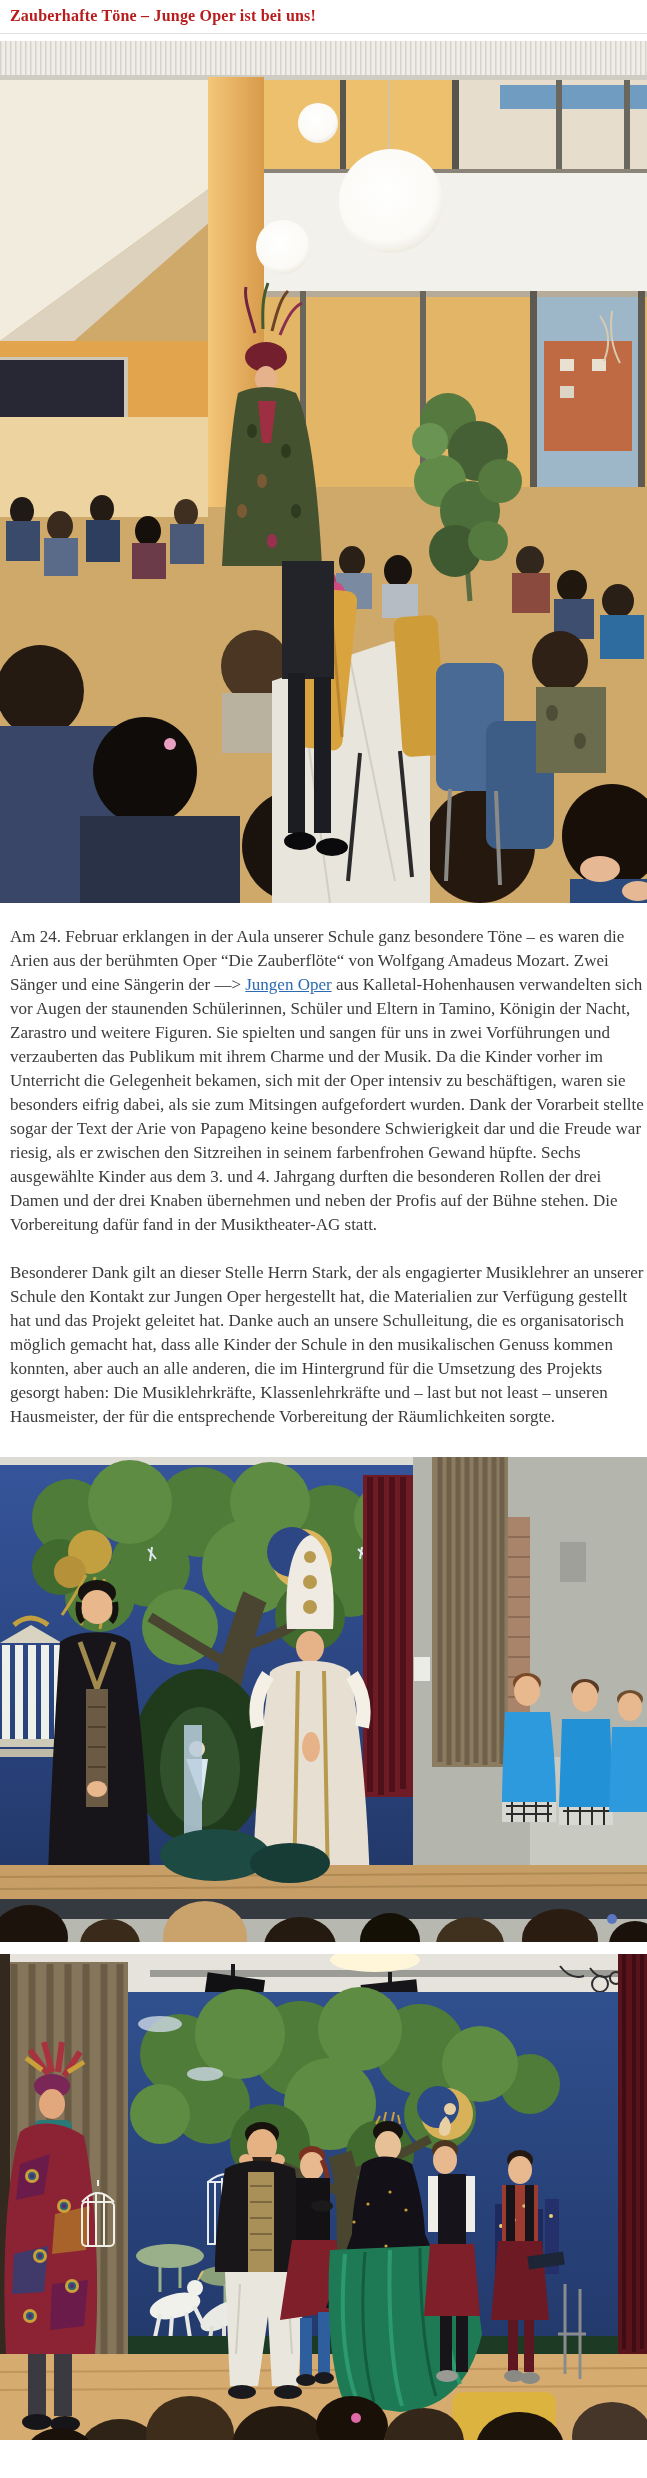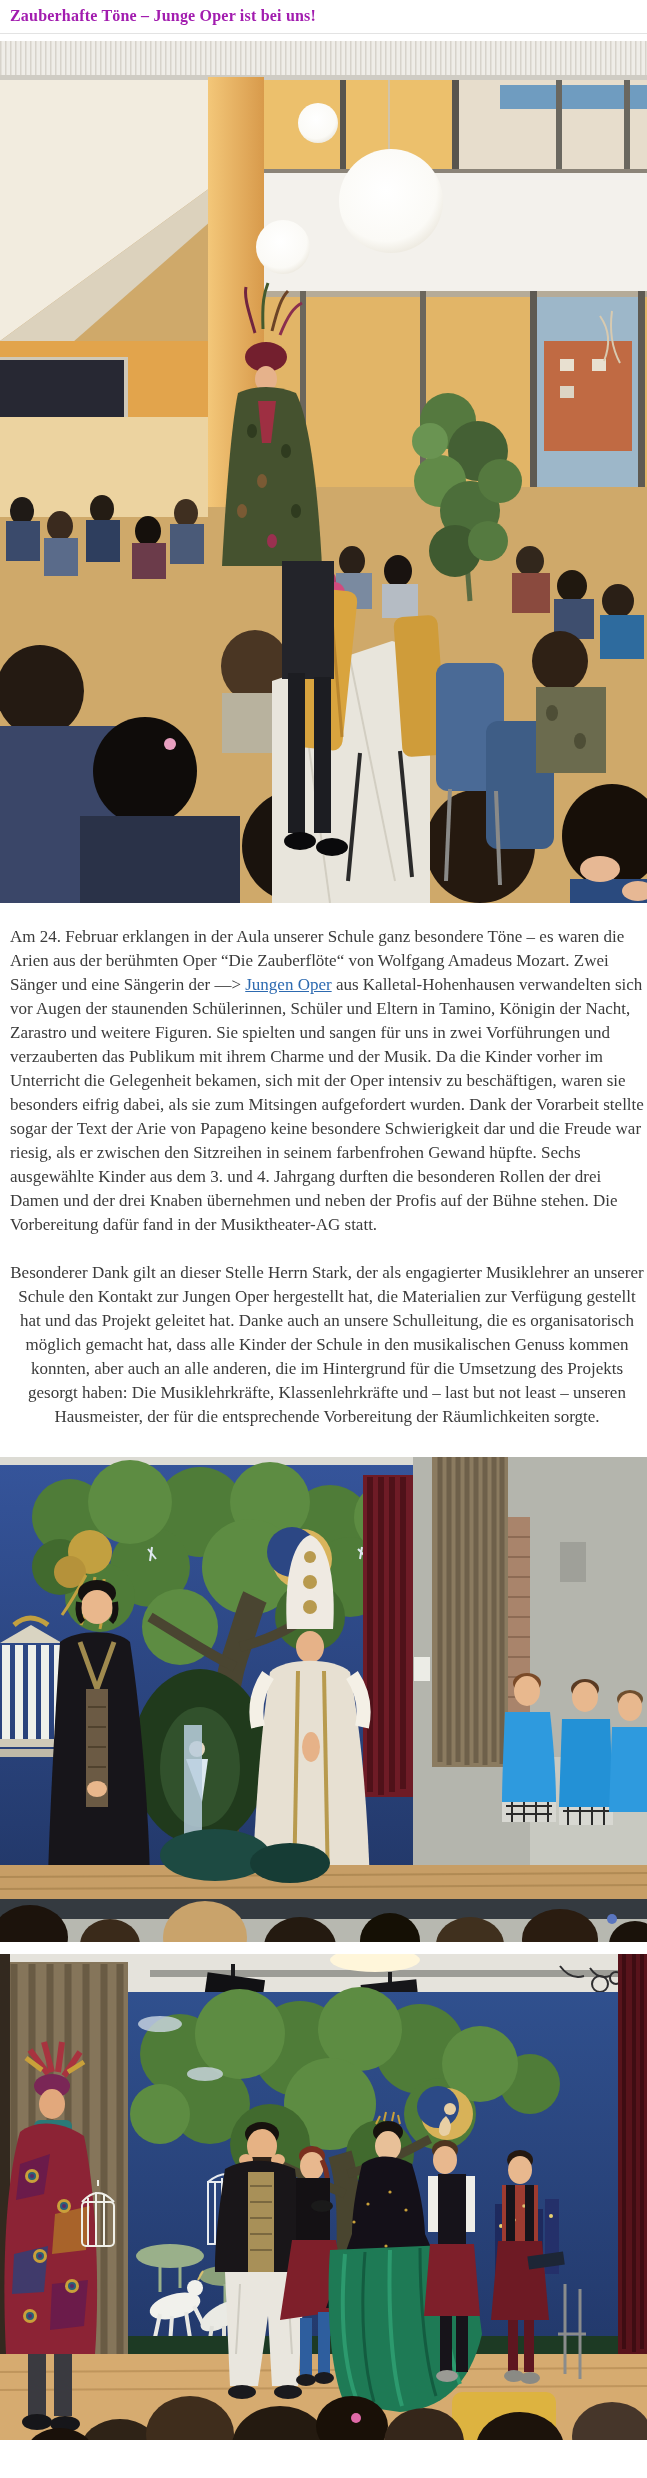--- a/index.html
+++ b/index.html
@@ -3,32 +3,32 @@
 <meta charset="utf-8">
 <style>
   html,body{margin:0;padding:0;}
   body{
     width:647px;height:2478px;overflow:hidden;background:#ffffff;
     font-family:"Liberation Serif","DejaVu Serif",serif;
     color:#3a3a3a;
   }
   .titlebar{padding:6px 10px 7px 10px;border-bottom:1px solid #e3e3e3;}
   .titlebar h1{
-    margin:0;font-size:16px;line-height:20px;font-weight:bold;color:#a21caf;
+    margin:0;font-size:16px;line-height:20px;font-weight:bold;color:#b91c1c;
     font-family:"Liberation Serif","DejaVu Serif",serif;letter-spacing:.2px;
   }
   figure.photo{margin:0;padding:0;line-height:0;background:#ddd;}
   figure.photo svg{display:block;}
   #photo1{margin-top:7px;}
   main.article{padding:0 3px 0 10px;}
   main.article p{
     font-size:17px;line-height:24px;margin:0;text-align:left;color:#3b3b3b;
   }
   #para1{margin:22px 0 24px 0;}
-  #para2{margin:0 0 28px 0;text-align:center;}
+  #para2{margin:0 0 28px 0;}
   a.textlink{color:#2d6ab0;cursor:pointer;}
   #photo2{margin:0 0 12px 0;}
   #photo3{margin:0;}
 </style>
 </head>
 <body>
 
 <header class="titlebar">
   <h1>Zauberhafte Töne – Junge Oper ist bei uns!</h1>
 </header>

